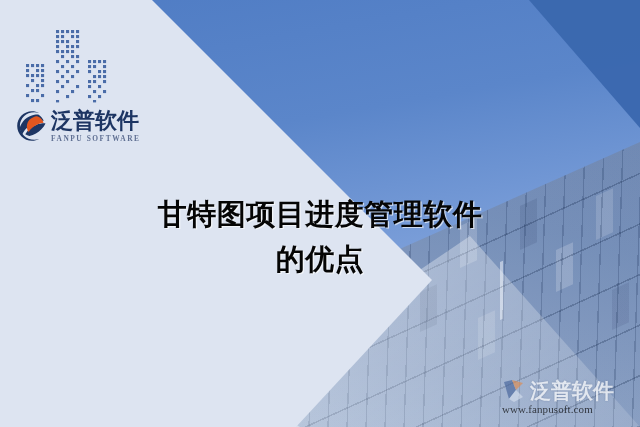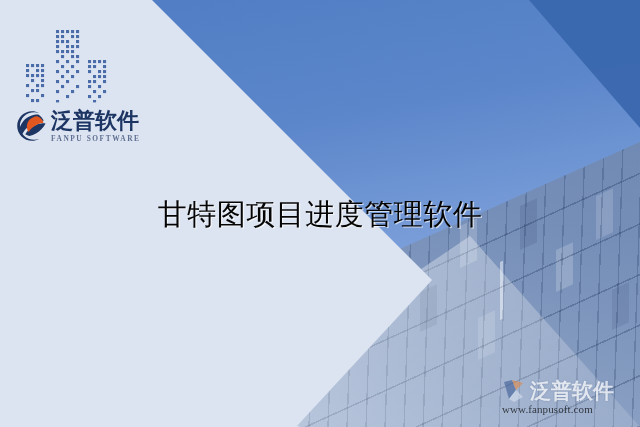--- a/index.html
+++ b/index.html
@@ -169,21 +169,21 @@
   }
 
   
   #headline {
     position: absolute;
     left: 0;
     top: 192px;
     width: 640px;
     text-align: center;
     font-family: "DejaVu Sans", "Liberation Sans", sans-serif;
-    font-weight: normal;
+    font-weight: bold;
     font-size: 29px;
     line-height: 45px;
     color: #050505;
     letter-spacing: .5px;
     text-shadow: 1.2px 1.2px 0 rgba(255,255,255,.65);
   }
   #headline .line { display: block; }
 
   
   #watermark {
@@ -370,20 +370,21 @@
                -.8-2.9-3.0-5.3-5.8-6.3-1.3-.4-2.6-.5-3.9.5Z" fill="#e2561f"></path>
     </svg>
     <div id="logo-text-wrap">
       <div id="logo-cn">泛普软件</div>
       <div id="logo-en">FANPU SOFTWARE</div>
     </div>
   </div>
 
   <div id="headline">
     <span class="line">甘特图项目进度管理软件</span>
+    <span class="line">的优点</span>
   </div>
 
   <div id="watermark">
     <div id="wm-row">
       <svg width="26" height="24" viewBox="0 0 26 24" aria-hidden="true">
         <path d="M2 3 L10 1 L14 11 L7 20 Z" fill="#3d5d96" opacity=".85"></path>
         <path d="M10 1 L21 4 L14 11 Z" fill="#e08a4a" opacity=".9"></path>
         <path d="M7 20 L14 11 L21 18 L12 23 Z" fill="#d8e2f0" opacity=".85"></path>
       </svg>
       <span id="wm-cn">泛普软件</span>

